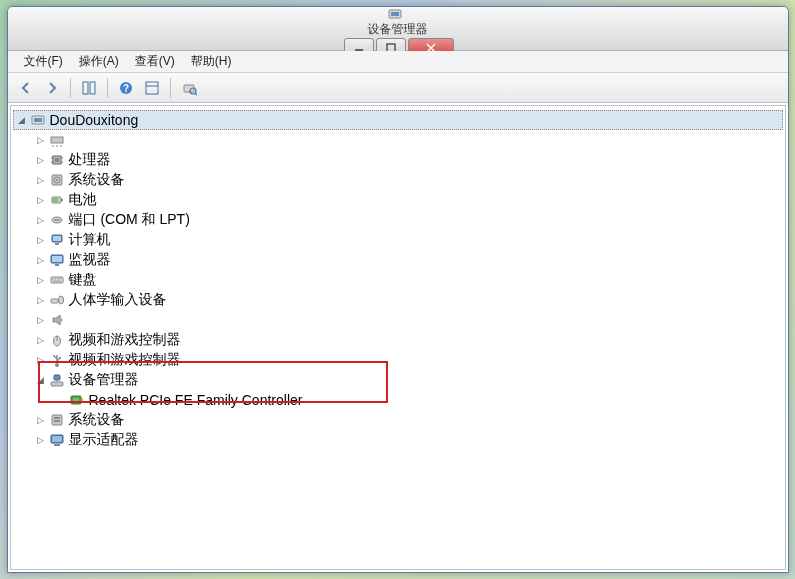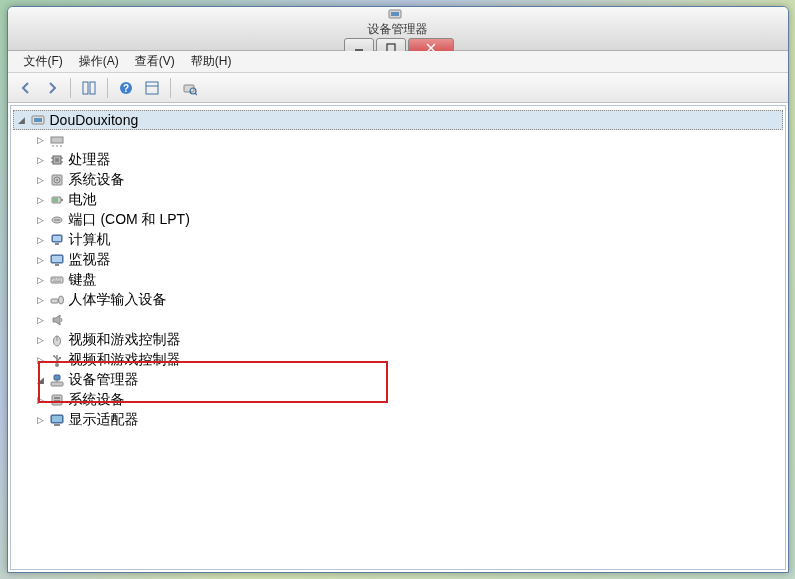--- a/index.html
+++ b/index.html
@@ -428,20 +428,35 @@
                   <span class="expander">◢</span>
     <span class="node-icon">
                     <svg width="16" height="16" viewBox="0 0 16 16">
                       <rect x="2" y="10" width="12" height="4" rx="1" fill="#c8c8c8" stroke="#888"></rect>
                       <rect x="5" y="3" width="6" height="5" rx="1" fill="#6090c0" stroke="#406090"></rect>
                       <line x1="8" y1="8" x2="8" y2="10" stroke="#888"></line>
                     </svg>
                   </span>
     <span class="node-label">设备管理器</span>
                 </div>
+                <ul>
+                  <li>
+                    <div class="node-row">
+                      <span class="expander none"></span>
+        <span class="node-icon">
+                        <svg width="16" height="16" viewBox="0 0 16 16">
+                          <rect x="2" y="4" width="10" height="8" rx="1" fill="#50a050" stroke="#308030"></rect>
+                          <rect x="12" y="6" width="2" height="4" fill="#d0b040"></rect>
+                          <rect x="4" y="6" width="6" height="4" fill="#70c070"></rect>
+                        </svg>
+                      </span>
+        <span class="node-label">Realtek PCIe FE Family Controller</span>
+                    </div>
+                  </li>
+                </ul>
               </li>
               <li>
                 <div class="node-row">
                   <span class="expander">▷</span>
     <span class="node-icon">
                     <svg width="16" height="16" viewBox="0 0 16 16">
                       <rect x="3" y="3" width="10" height="10" rx="1" fill="#c8c8c8" stroke="#888"></rect>
                       <rect x="5" y="5" width="6" height="2" fill="#888"></rect>
                       <rect x="5" y="8" width="6" height="2" fill="#888"></rect>
                     </svg>

